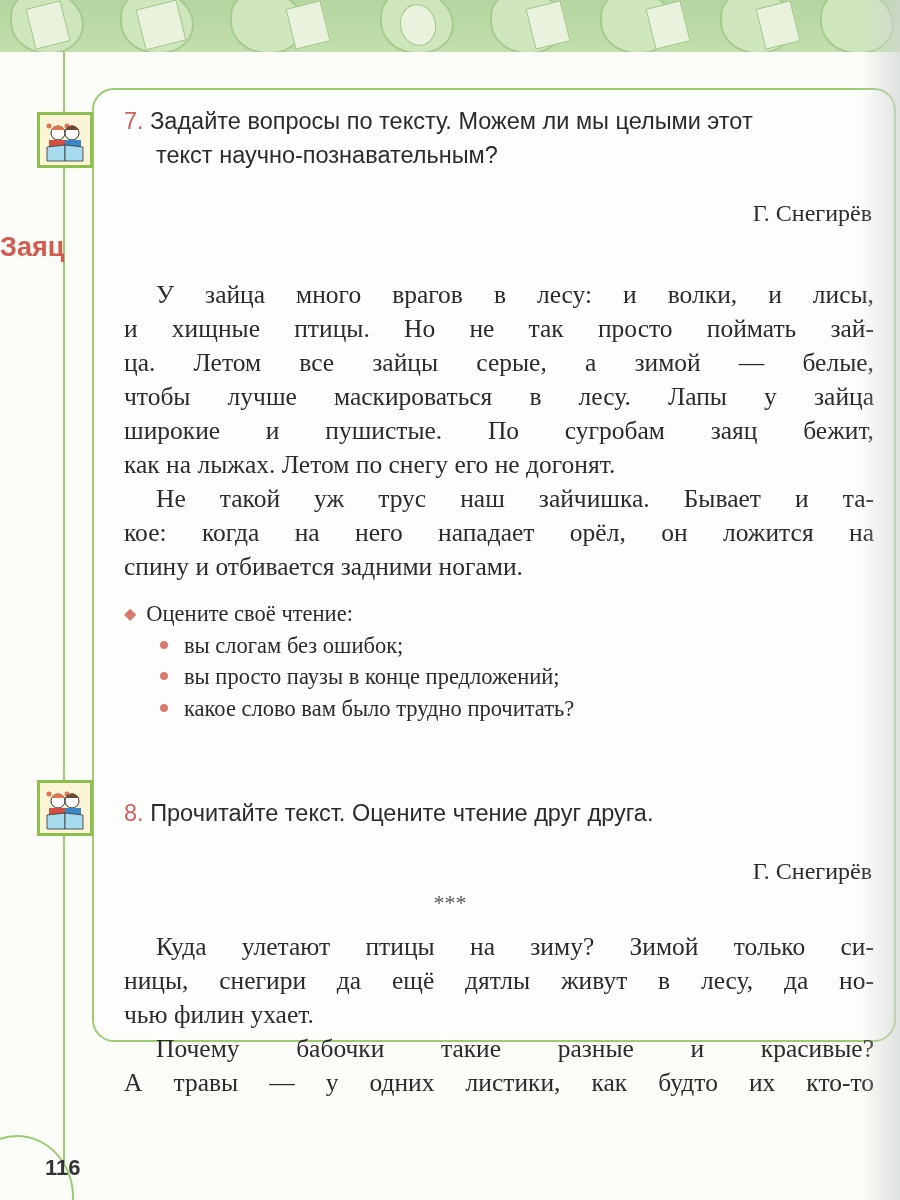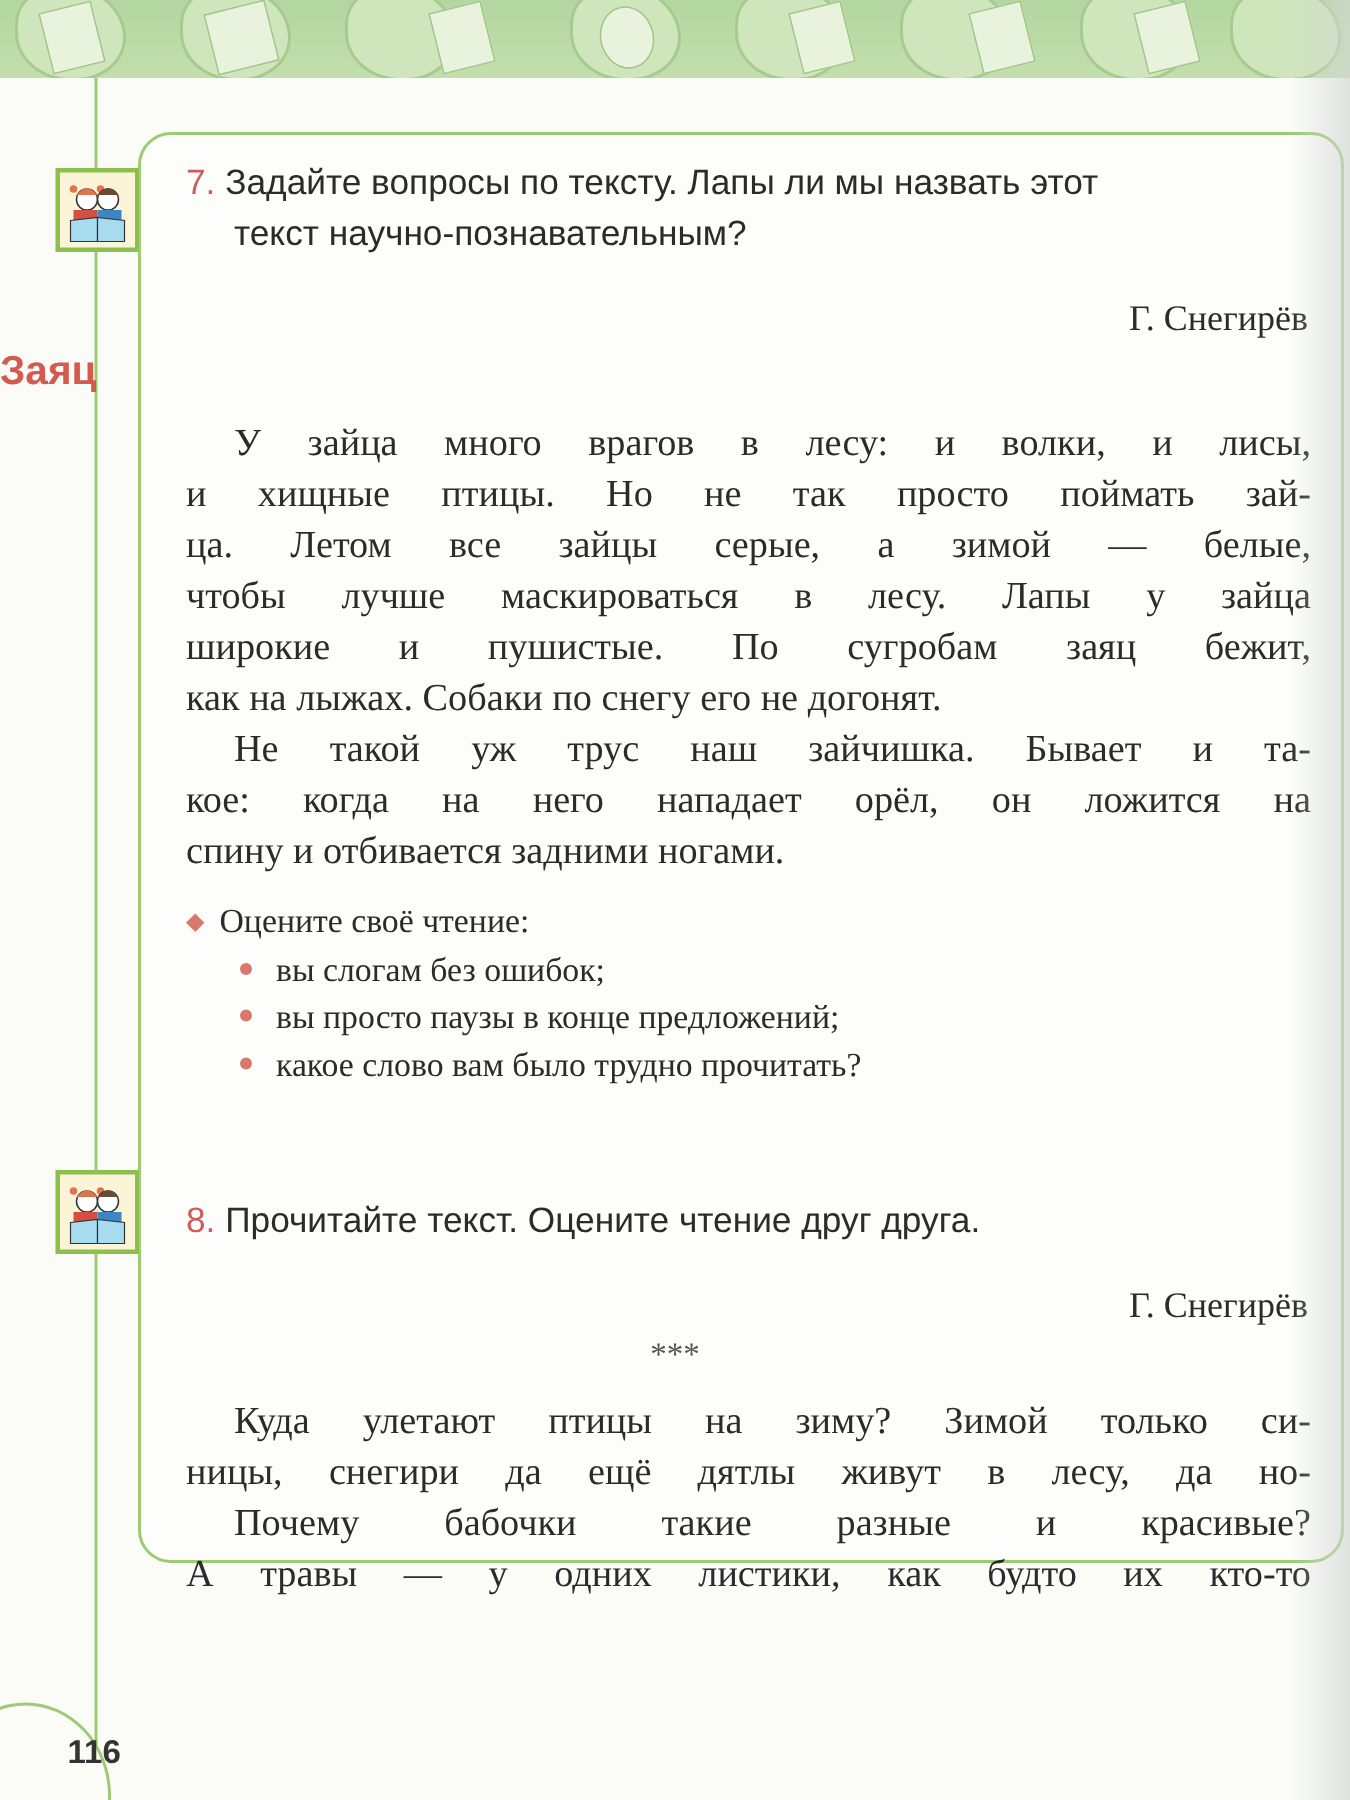--- a/index.html
+++ b/index.html
@@ -119,34 +119,34 @@
     <circle cx="27" cy="11" r="2.5" fill="#e0744f"></circle>
     <circle cx="32" cy="18" r="7" fill="#fff" stroke="#333" stroke-width="1"></circle>
     <path d="M25 15 q7 -9 14 0" fill="#6b4a36"></path>
     <rect x="9" y="25" width="16" height="10" fill="#d44f3f"></rect>
     <rect x="25" y="25" width="16" height="10" fill="#3c86c6"></rect>
     <path d="M7 32 L25 30 L25 46 L7 46 Z" fill="#a7dcef" stroke="#333" stroke-width="0.8"></path>
     <path d="M25 30 L43 32 L43 46 L25 46 Z" fill="#a7dcef" stroke="#333" stroke-width="0.8"></path>
   </svg>
 </div>
 <div class="task sans" style="top:104px">
-  <div><span class="num">7.</span> <span>Задайте вопросы по тексту. Лапы ли мы назвать этот</span></div>
+  <div><span class="num">7.</span> <span>Задайте вопросы по тексту. Можем ли мы целыми этот</span></div>
   <div style="padding-left:32px">текст научно-познавательным?</div>
 </div>
 
 <div class="author" style="top:200px">Г. Снегирёв</div>
 <div class="title-red">Заяц</div>
 
 <div class="prose" style="top:278px">
   <span class="ln indent">У зайца много врагов в лесу: и волки, и лисы,</span>
   <span class="ln">и хищные птицы. Но не так просто поймать зай-</span>
   <span class="ln">ца. Летом все зайцы серые, а зимой — белые,</span>
   <span class="ln">чтобы лучше маскироваться в лесу. Лапы у зайца</span>
   <span class="ln">широкие и пушистые. По сугробам заяц бежит,</span>
-  <span class="ln last">как на лыжах. Собаки по снегу его не догонят.</span>
+  <span class="ln last">как на лыжах. Летом по снегу его не догонят.</span>
   <span class="ln indent">Не такой уж трус наш зайчишка. Бывает и та-</span>
   <span class="ln">кое: когда на него нападает орёл, он ложится на</span>
   <span class="ln last">спину и отбивается задними ногами.</span>
 </div>
 
 <div class="assess">
   <div class="head"><span class="diamond">◆</span><span>Оцените своё чтение:</span></div>
   <ul>
     <li><span class="dot"></span><span>вы слогам без ошибок;</span></li>
     <li><span class="dot"></span><span>вы просто паузы в конце предложений;</span></li>
@@ -171,17 +171,18 @@
 <div class="task sans" style="top:796px">
   <span class="num">8.</span> <span>Прочитайте текст. Оцените чтение друг друга.</span>
 </div>
 
 <div class="author" style="top:858px">Г. Снегирёв</div>
 <div class="stars">***</div>
 
 <div class="prose" style="top:930px">
   <span class="ln indent">Куда улетают птицы на зиму? Зимой только си-</span>
   <span class="ln">ницы, снегири да ещё дятлы живут в лесу, да но-</span>
+  <span class="ln last">чью филин ухает.</span>
   <span class="ln indent">Почему бабочки такие разные и красивые?</span>
   <span class="ln">А травы — у одних листики, как будто их кто-то</span>
 </div>
 
 <div class="right-shadow"></div>
 
 </body></html>

